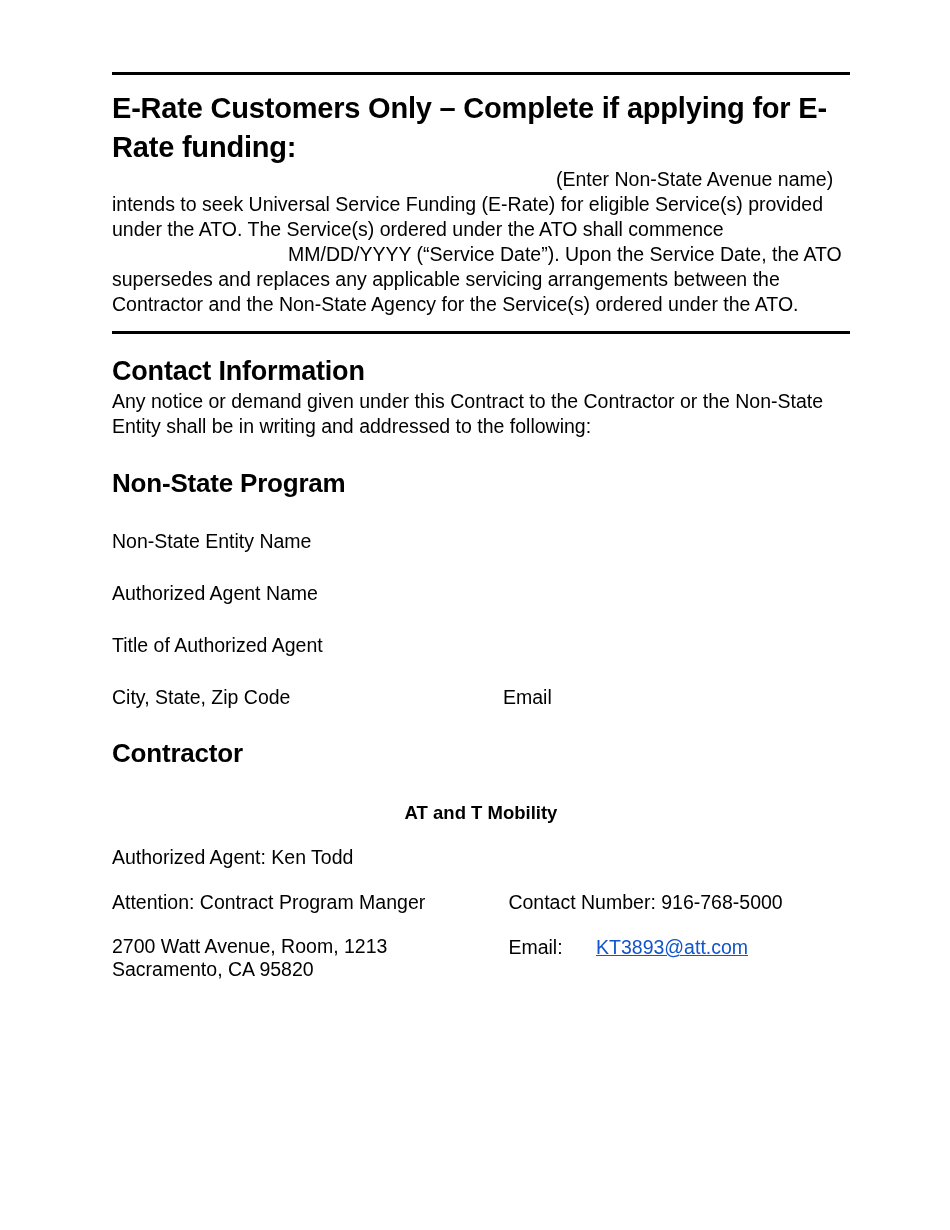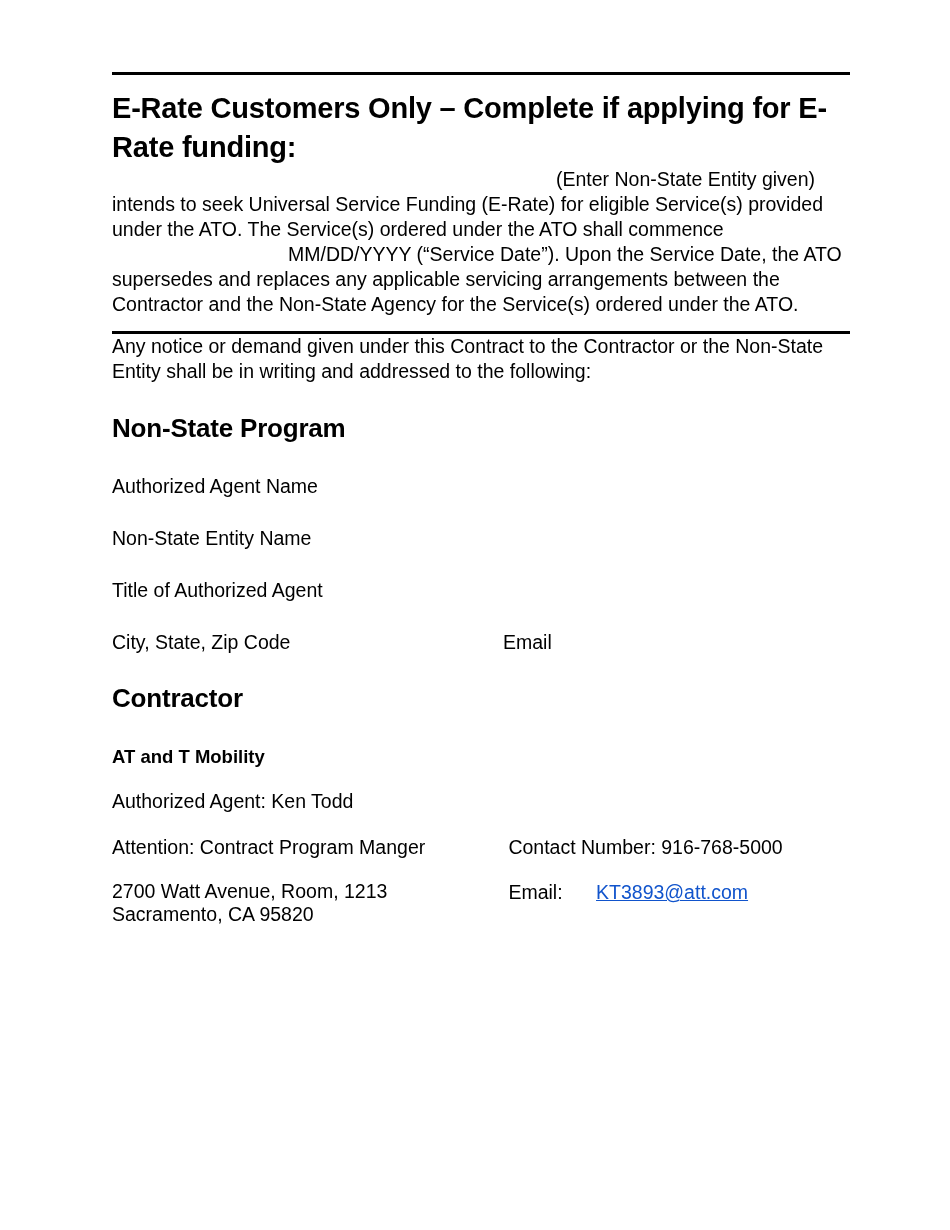--- a/index.html
+++ b/index.html
@@ -85,20 +85,21 @@
   .field-line .right {
     position: absolute;
     left: 391px;
     top: 0;
   }
   .contractor-name {
     font-size: 18.5px;
     font-weight: bold;
     margin-top: 30px;
     line-height: 1.3;
+    text-align: center;
   }
   .contractor-line {
     font-size: 19.5px;
     line-height: 1.3;
     margin-top: 20px;
     position: relative;
   }
   .contractor-line .left {
     display: inline-block;
     width: 391px;
@@ -121,38 +122,39 @@
 </head>
 <body>
 
 <div class="page">
 
   <hr class="rule rule-top">
 
   <h1 class="section-title">E-Rate Customers Only – Complete if applying for E-Rate funding:</h1>
 
   <p class="body-text para-erate">
-    <span class="indent-entity"></span><span>(Enter Non-State Entity given)</span>
+    <span class="indent-entity"></span><span>(Enter Non-State Avenue name)</span>
     <span>intends to seek Universal Service Funding (E-Rate) for eligible Service(s) provided under the ATO. The Service(s) ordered under the ATO shall commence</span>
     <span class="indent-date"></span><span>MM/DD/YYYY (“Service Date”). Upon the Service Date, the ATO supersedes and replaces any applicable servicing arrangements between the Contractor and the Non-State Agency for the Service(s) ordered under the ATO.</span>
   </p>
 
   <hr class="rule rule-mid">
 
+  <h2 class="sub-title">Contact Information</h2>
 
   <p class="body-text para-notice">Any notice or demand given under this Contract to the Contractor or the Non-State Entity shall be in writing and addressed to the following:</p>
 
   <h3 class="block-title">Non-State Program</h3>
 
   <div class="field-line">
-    <span class="left">Authorized Agent Name</span>
+    <span class="left">Non-State Entity Name</span>
     <span class="right"></span>
   </div>
   <div class="field-line">
-    <span class="left">Non-State Entity Name</span>
+    <span class="left">Authorized Agent Name</span>
     <span class="right"></span>
   </div>
   <div class="field-line">
     <span class="left">Title of Authorized Agent</span>
     <span class="right"></span>
   </div>
   <div class="field-line">
     <span class="left">City, State, Zip Code</span>
     <span class="right">Email</span>
   </div>

